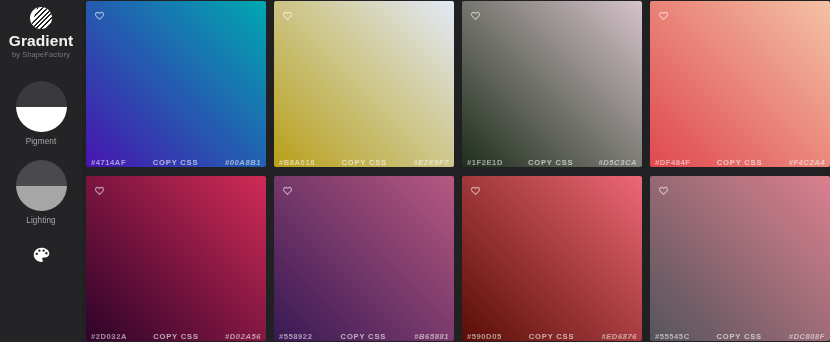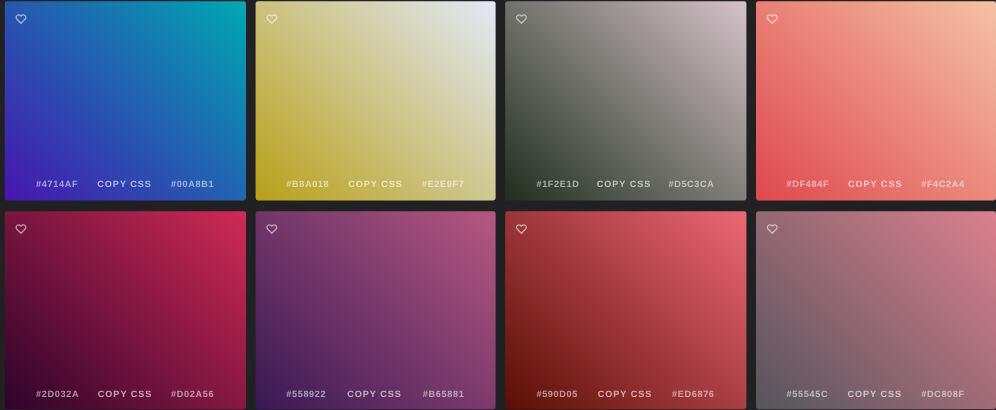--- a/index.html
+++ b/index.html
@@ -66,33 +66,62 @@
   }
   .fav-icon {
     position:absolute; top:9px; left:8px;
     width:11px; height:11px;
     opacity:.55;
   }
   .fav-icon svg { width:11px; height:11px; display:block; }
   .card-bar {
     position:absolute; left:0; right:0; bottom:0;
     height:26px;
-    display:flex; align-items:center; justify-content:space-between;
-    padding:0 26px;
+    display:flex; align-items:flex-end; justify-content:space-between;
+    padding:0 5px;
     font-size:7.6px; letter-spacing:.55px; font-weight:bold;
     color:rgba(255,255,255,.55);
   }
   .card-bar .copy { color:rgba(255,255,255,.62); letter-spacing:.8px; }
-  .card-bar .hex-right { text-align:right; }
+  .card-bar .hex-right { text-align:right;font-style:italic; }
 </style>
 </head>
 <body>
 
 <div class="app">
 
+  <aside class="sidebar">
+
+    <div class="logo-mark"></div>
+    <div class="brand-name">Gradient</div>
+    <div class="brand-sub">by ShapeFactory</div>
+
+    <div class="swatch-group">
+      <div class="swatch">
+        <div class="half" style="background:#3a3a3c"></div>
+        <div class="half" style="background:#ffffff"></div>
+      </div>
+      <div class="swatch-label">Pigment</div>
+    </div>
+
+    <div class="swatch-group">
+      <div class="swatch">
+        <div class="half" style="background:#4a4a4c"></div>
+        <div class="half" style="background:#a6a6a6"></div>
+      </div>
+      <div class="swatch-label">Lighting</div>
+    </div>
+
+    <div class="palette-btn">
+      <svg viewBox="0 0 24 24" fill="#ffffff" aria-hidden="true">
+        <path d="M12 2.2c-5.4 0-9.8 4-9.8 9 0 5 4.4 9 9.8 9 .95 0 1.7-.75 1.7-1.7 0-.45-.17-.85-.45-1.15a1.7 1.7 0 0 1 1.25-2.85h2.05c3 0 5.25-2.2 5.25-5.1 0-3.95-4.4-7.2-9.8-7.2zM6.1 11.4a1.5 1.5 0 1 1 0-3 1.5 1.5 0 0 1 0 3zm3.3-4.1a1.5 1.5 0 1 1 0-3 1.5 1.5 0 0 1 0 3zm5.3 0a1.5 1.5 0 1 1 0-3 1.5 1.5 0 0 1 0 3zm3.5 3.4a1.5 1.5 0 1 1 0-3 1.5 1.5 0 0 1 0 3z"></path>
+      </svg>
+    </div>
+
+  </aside>
 
   <main class="grid">
 
     <div class="card" style="background:linear-gradient(45deg,#4714AF 0%,#00A8B1 100%)">
       <span class="fav-icon">
         <svg viewBox="0 0 24 24" fill="none" stroke="#ffffff" stroke-width="2.4">
             <path d="M12 20.5l-7.3-7.3a4.6 4.6 0 1 1 6.5-6.5l.8.8.8-.8a4.6 4.6 0 1 1 6.5 6.5z"></path>
           </svg>
       </span>
       <div class="card-bar">

